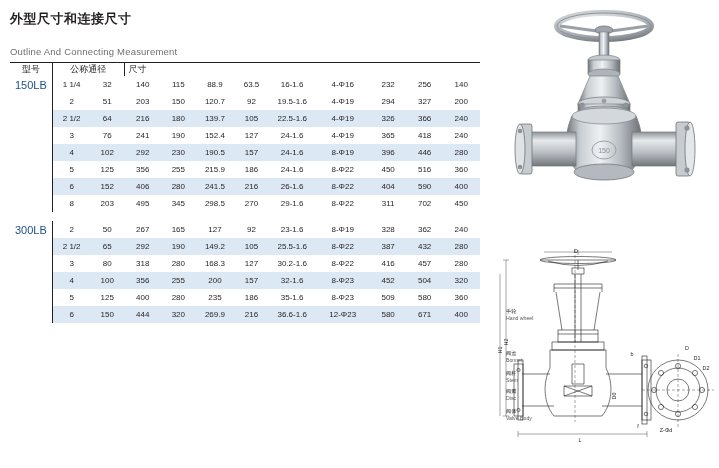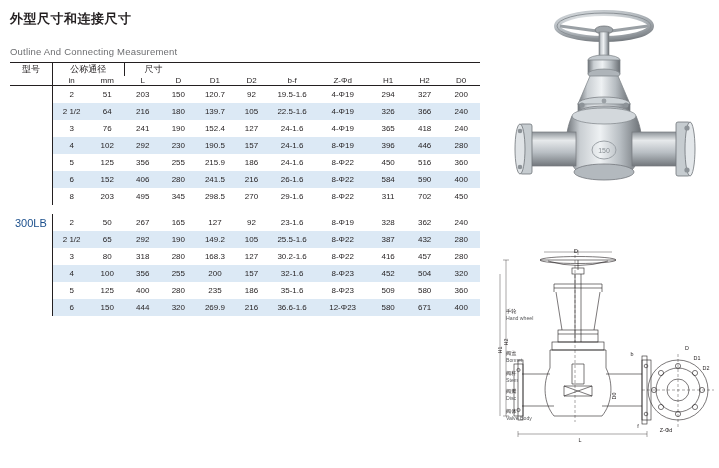--- a/index.html
+++ b/index.html
@@ -133,35 +133,35 @@
 <div id="title-block">
   <div id="title-cn">外型尺寸和连接尺寸</div>
   <div id="title-en">Outline And Connecting Measurement</div>
 </div>
 
 <table id="spec-table">
   <tbody id="table-body">
       <tr class="hdr-row rule-top">
         <td class="col-cls">型号</td>
         <td class="vsep" colspan="2">公称通径</td>
-        <td class="vsep" colspan="9" style="text-align:left;padding-left:20px">尺寸</td>
-      </tr>
-      <tr class="hdr-row2 rule-bot">
-        <td class="col-cls"></td>
-        <td class="col-in vsep">in</td>
-        <td class="col-mm">mm</td>
-        <td class="col-L">L</td>
-        <td class="col-D">D</td>
-        <td class="col-D1">D1</td>
-        <td class="col-D2">D2</td>
-        <td class="col-bf">b-f</td>
-        <td class="col-zd">Z-Φd</td>
-        <td class="col-H1">H1</td>
-        <td class="col-H2">H2</td>
-        <td class="col-D0">D0</td>
+        <td class="vsep" colspan="9" style="text-align:left;padding-left:4px">尺寸</td>
+      </tr>
+      <tr class="data-row">
+        <td class="col-cls cls cls-blank">150LB</td>
+        <td class="col-in vsep">1 1/4</td>
+        <td class="col-mm">32</td>
+        <td class="col-L">140</td>
+        <td class="col-D">115</td>
+        <td class="col-D1">88.9</td>
+        <td class="col-D2">63.5</td>
+        <td class="col-bf">16-1.6</td>
+        <td class="col-zd">4-Φ16</td>
+        <td class="col-H1">232</td>
+        <td class="col-H2">256</td>
+        <td class="col-D0">140</td>
       </tr>
       <tr class="data-row">
         <td class="col-cls cls-blank"></td>
         <td class="col-in vsep">2</td>
         <td class="col-mm">51</td>
         <td class="col-L">203</td>
         <td class="col-D">150</td>
         <td class="col-D1">120.7</td>
         <td class="col-D2">92</td>
         <td class="col-bf">19.5-1.6</td>
@@ -229,21 +229,21 @@
       <tr class="data-row alt">
         <td class="col-cls cls-blank"></td>
         <td class="col-in vsep">6</td>
         <td class="col-mm">152</td>
         <td class="col-L">406</td>
         <td class="col-D">280</td>
         <td class="col-D1">241.5</td>
         <td class="col-D2">216</td>
         <td class="col-bf">26-1.6</td>
         <td class="col-zd">8-Φ22</td>
-        <td class="col-H1">584</td>
+        <td class="col-H1">404</td>
         <td class="col-H2">590</td>
         <td class="col-D0">400</td>
       </tr>
       <tr class="data-row">
         <td class="col-cls cls-blank"></td>
         <td class="col-in vsep">8</td>
         <td class="col-mm">203</td>
         <td class="col-L">495</td>
         <td class="col-D">345</td>
         <td class="col-D1">298.5</td>

